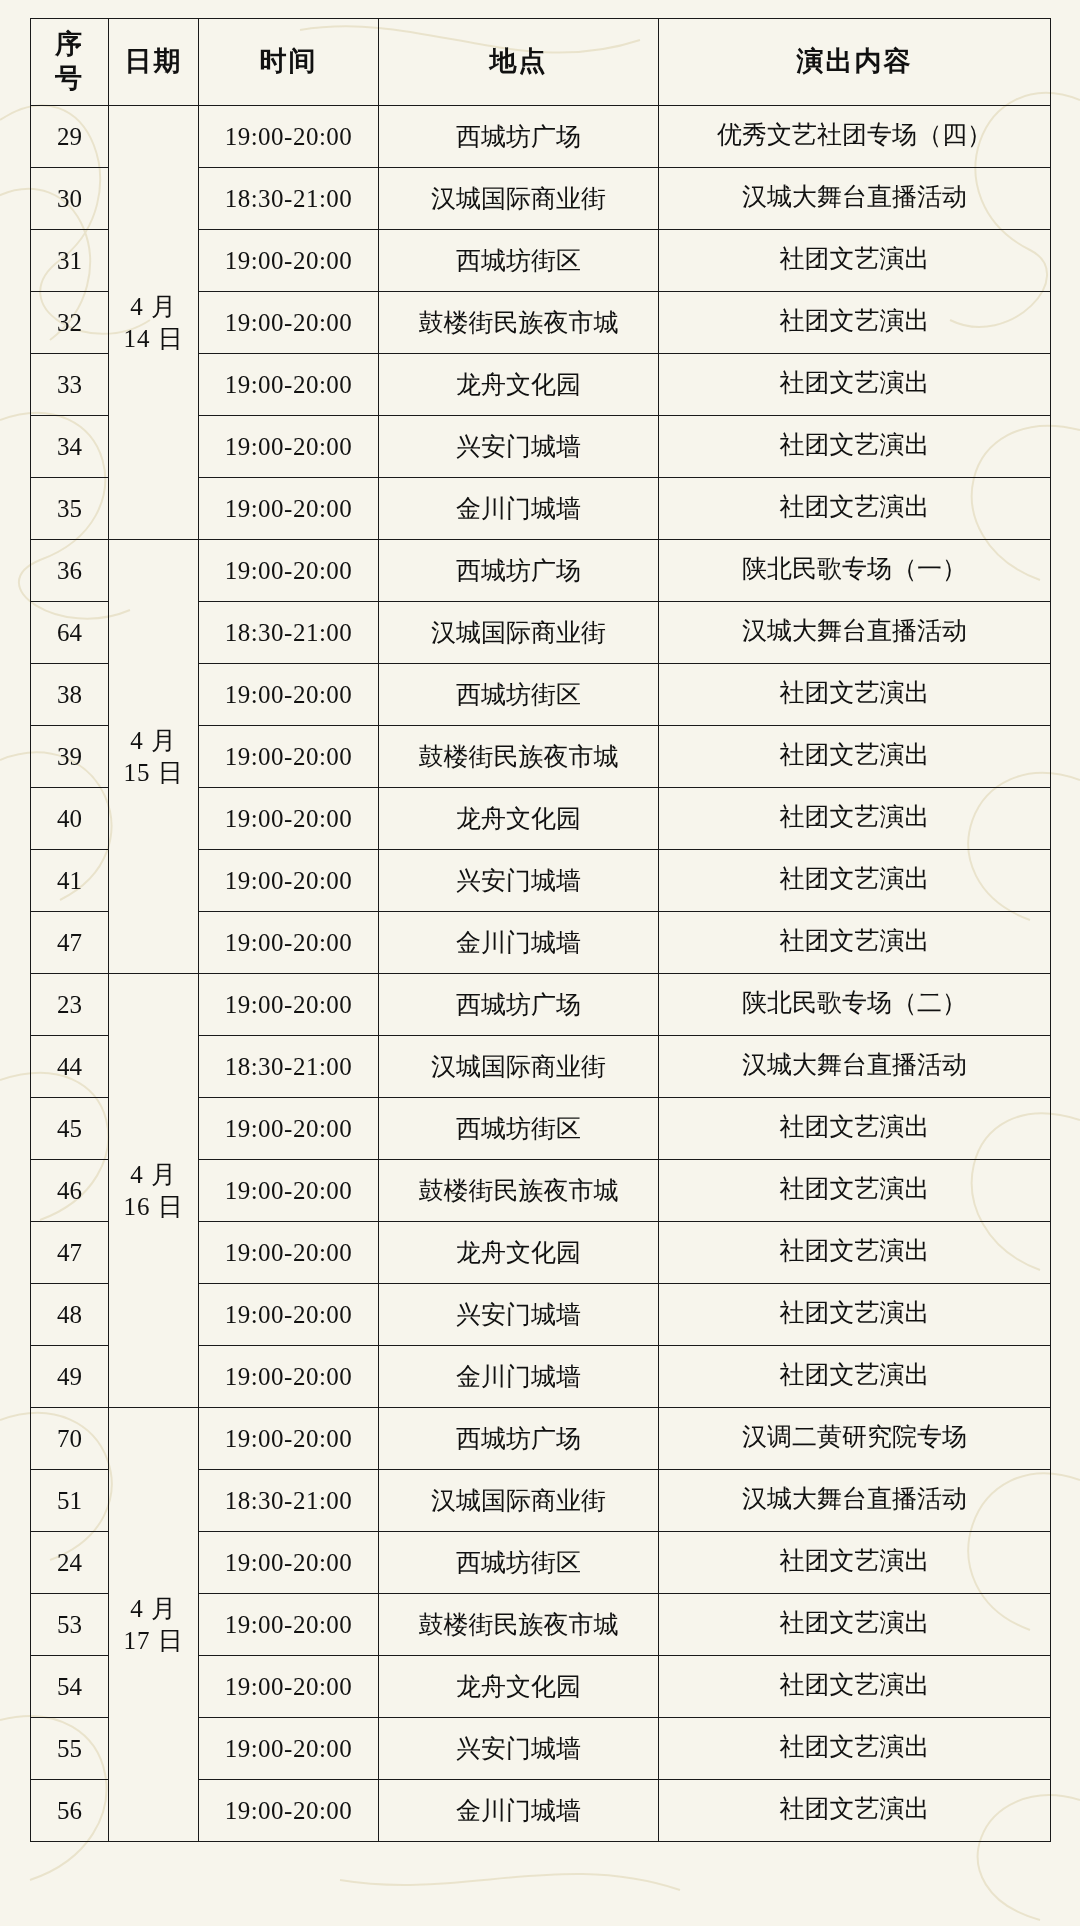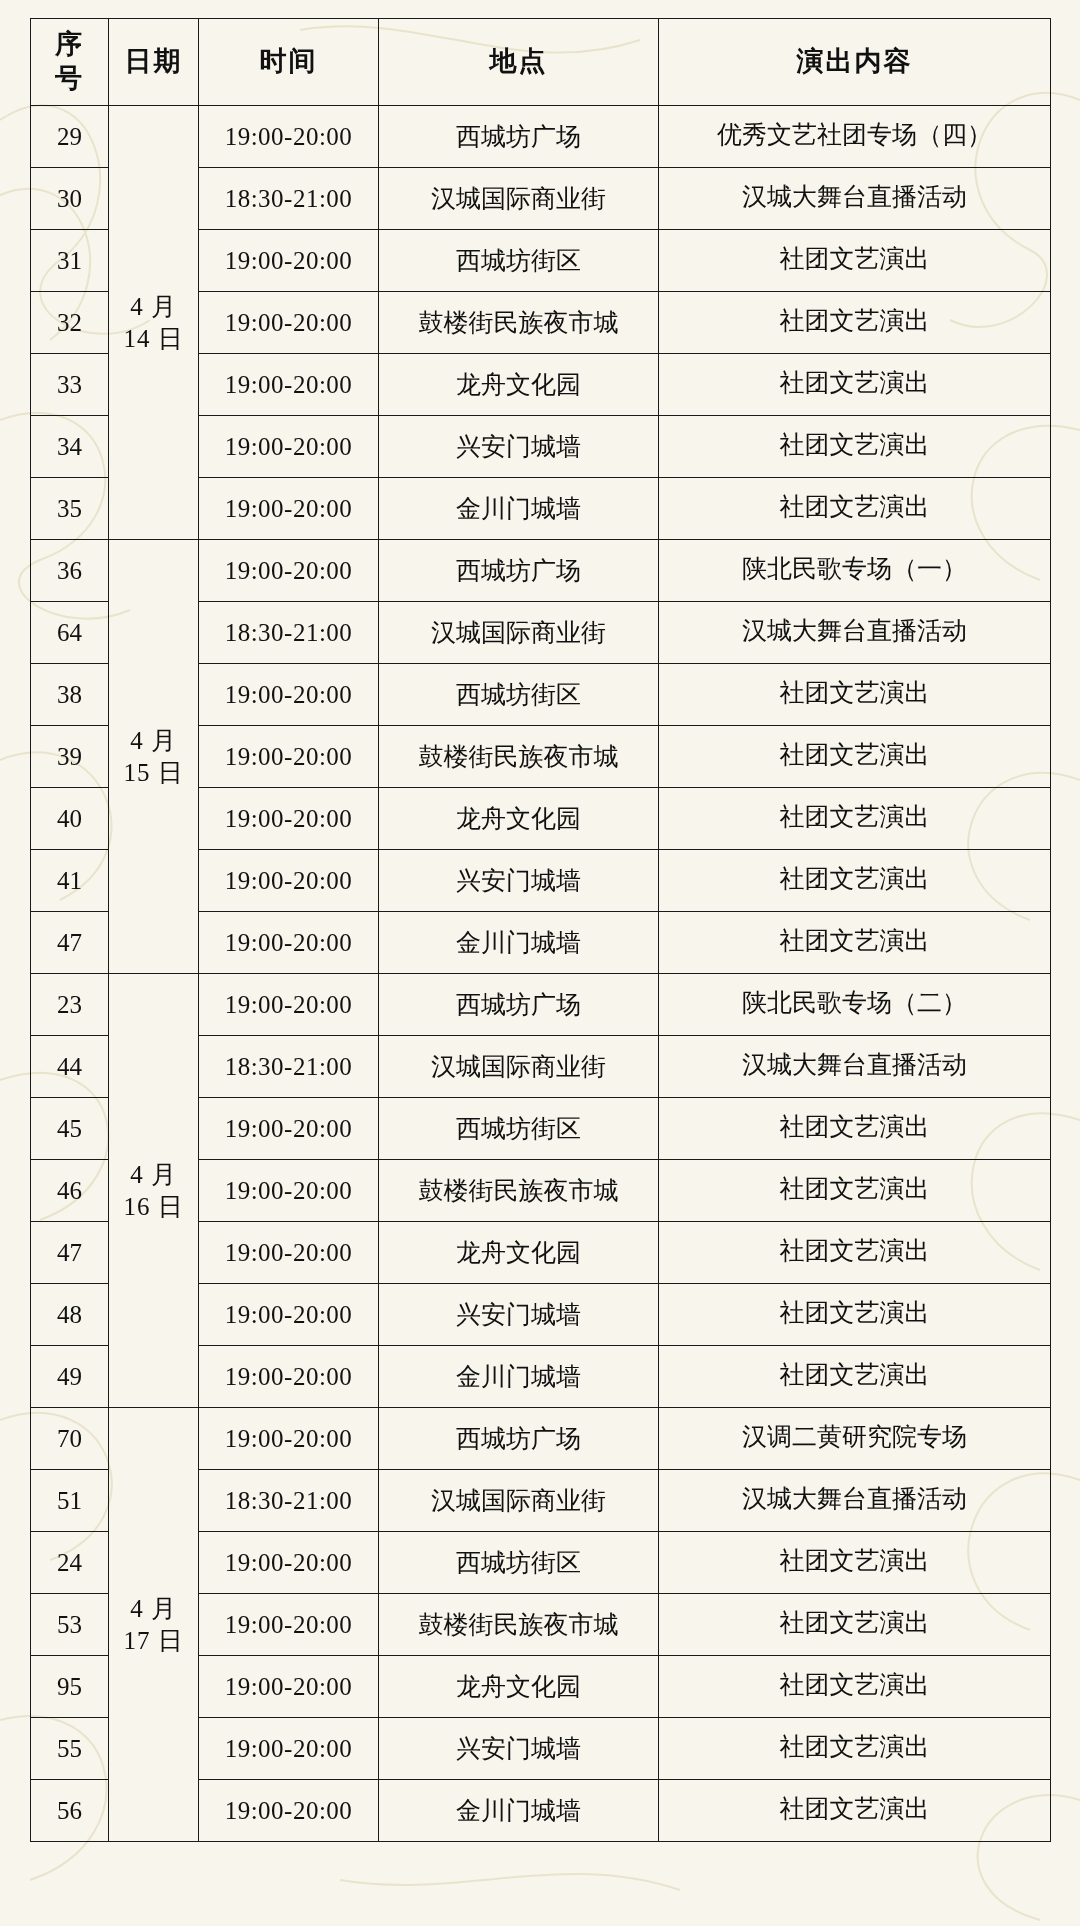--- a/index.html
+++ b/index.html
@@ -287,21 +287,21 @@
           <td class="place">西城坊街区</td>
           <td class="content">社团文艺演出</td>
         </tr>
         <tr>
           <td class="seq">53</td>
           <td class="time">19:00-20:00</td>
           <td class="place">鼓楼街民族夜市城</td>
           <td class="content">社团文艺演出</td>
         </tr>
         <tr>
-          <td class="seq">95</td>
+          <td class="seq">54</td>
           <td class="time">19:00-20:00</td>
           <td class="place">龙舟文化园</td>
           <td class="content">社团文艺演出</td>
         </tr>
         <tr>
           <td class="seq">55</td>
           <td class="time">19:00-20:00</td>
           <td class="place">兴安门城墙</td>
           <td class="content">社团文艺演出</td>
         </tr>

